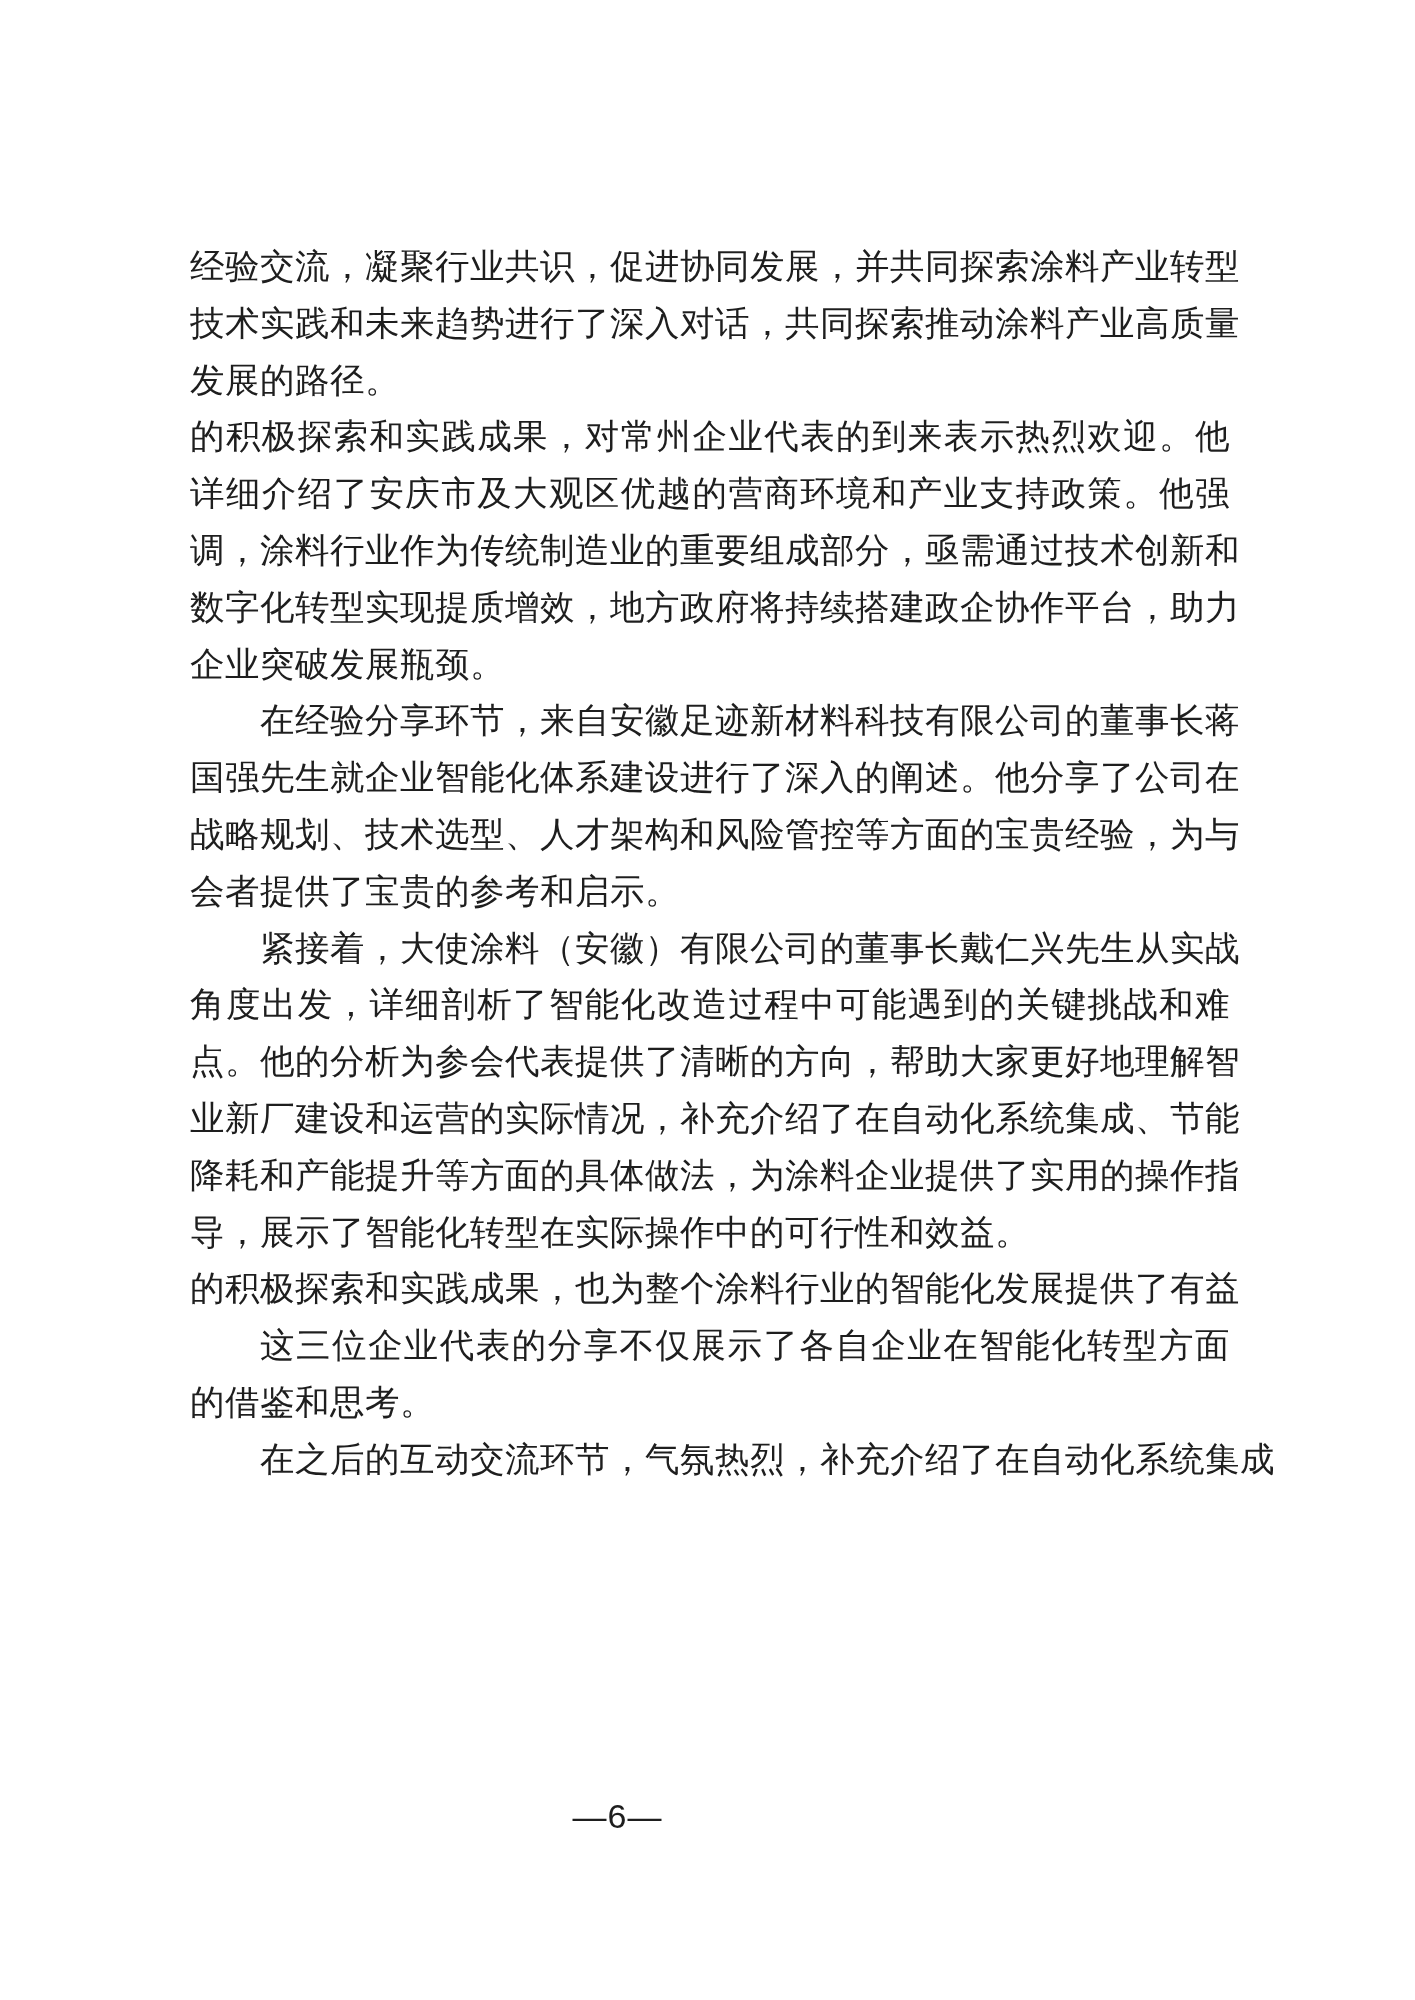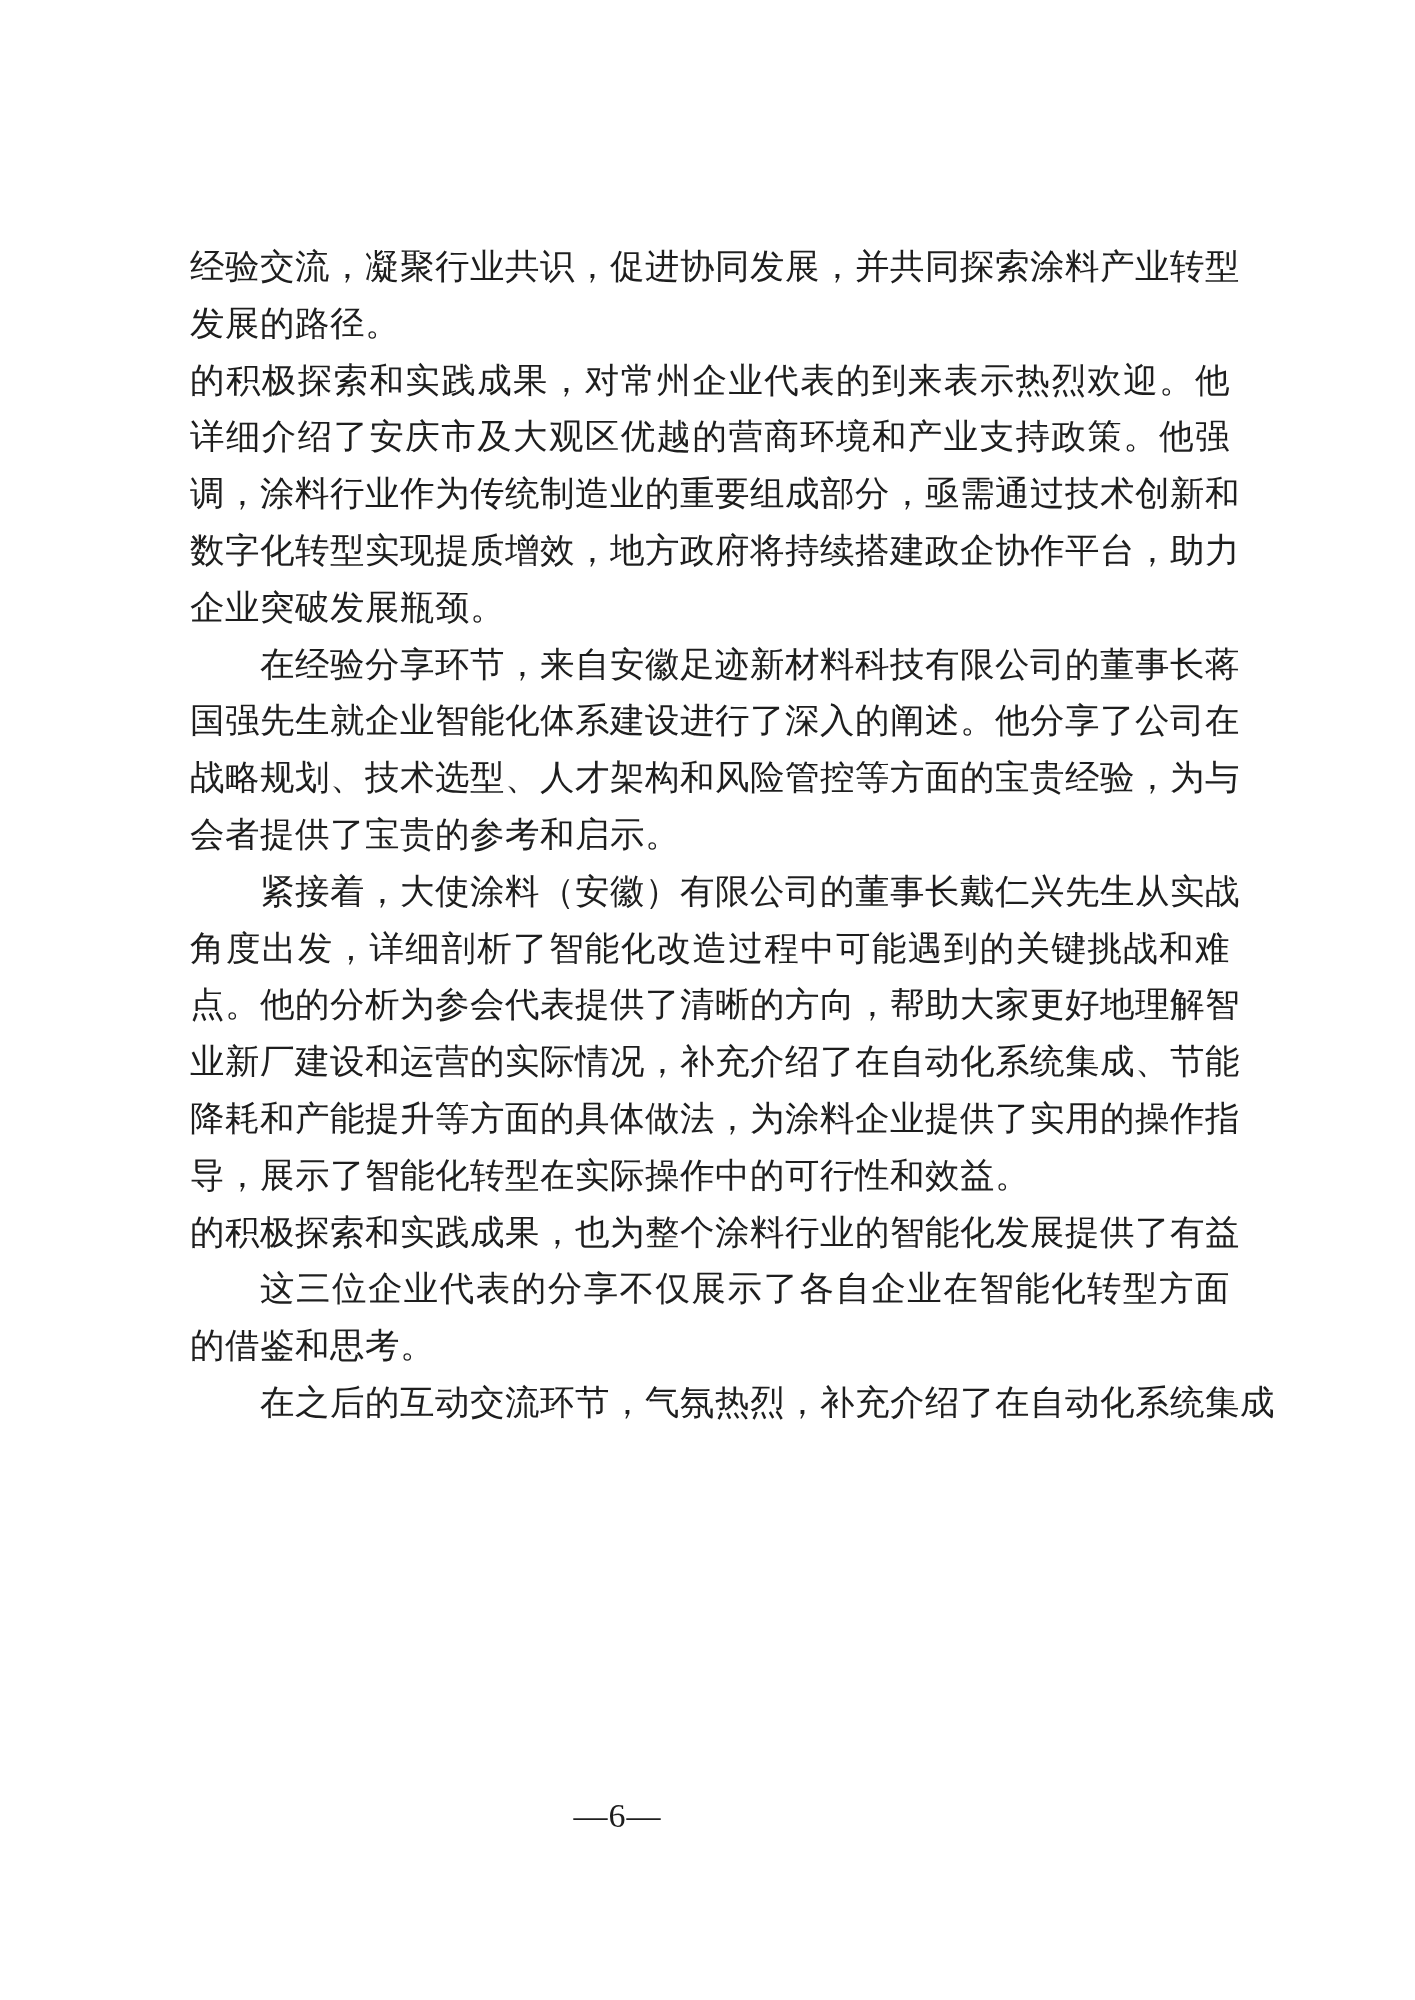--- a/index.html
+++ b/index.html
@@ -5,21 +5,21 @@
   html, body { margin: 0; padding: 0; }
   body {
     width: 1415px; height: 2000px;
     background: #ffffff;
     overflow: hidden;
   }
   .page {
     position: relative;
     width: 1235px; height: 2000px;
     background: #ffffff;
-    font-family: Liberation Serif, serif;
+    font-family: Liberation Sans, sans-serif;
     color: #1e1e1e;
   }
   .doc-body {
     position: absolute;
     left: 190px; top: 238px;
     width: 1040px;
   }
   .para { margin: 0; padding: 0; }
   .line {
     font-size: 34.5px;
@@ -46,20 +46,21 @@
     letter-spacing: 1px;
   }
 </style>
 </head>
 <body>
 
 <div class="page">
   <main class="doc-body" id="doc-body">
       <div class="para">
         <div class="line">经验交流，凝聚行业共识，促进协同发展，并共同探索涂料产业转型</div>
+        <div class="line">技术实践和未来趋势进行了深入对话，共同探索推动涂料产业高质量</div>
         <div class="line para-end">发展的路径。</div>
       </div>
       <div class="para">
         <div class="line">的积极探索和实践成果，对常州企业代表的到来表示热烈欢迎。他</div>
         <div class="line">详细介绍了安庆市及大观区优越的营商环境和产业支持政策。他强</div>
         <div class="line">调，涂料行业作为传统制造业的重要组成部分，亟需通过技术创新和</div>
         <div class="line">数字化转型实现提质增效，地方政府将持续搭建政企协作平台，助力</div>
         <div class="line para-end">企业突破发展瓶颈。</div>
       </div>
       <div class="para">

